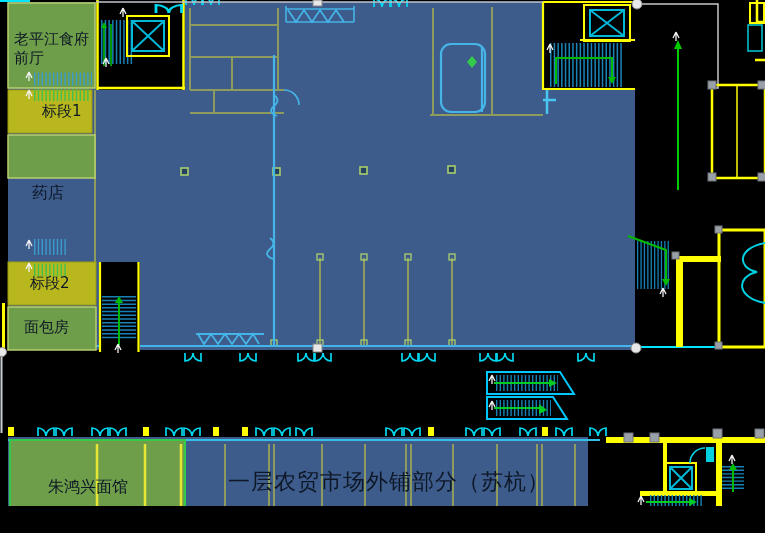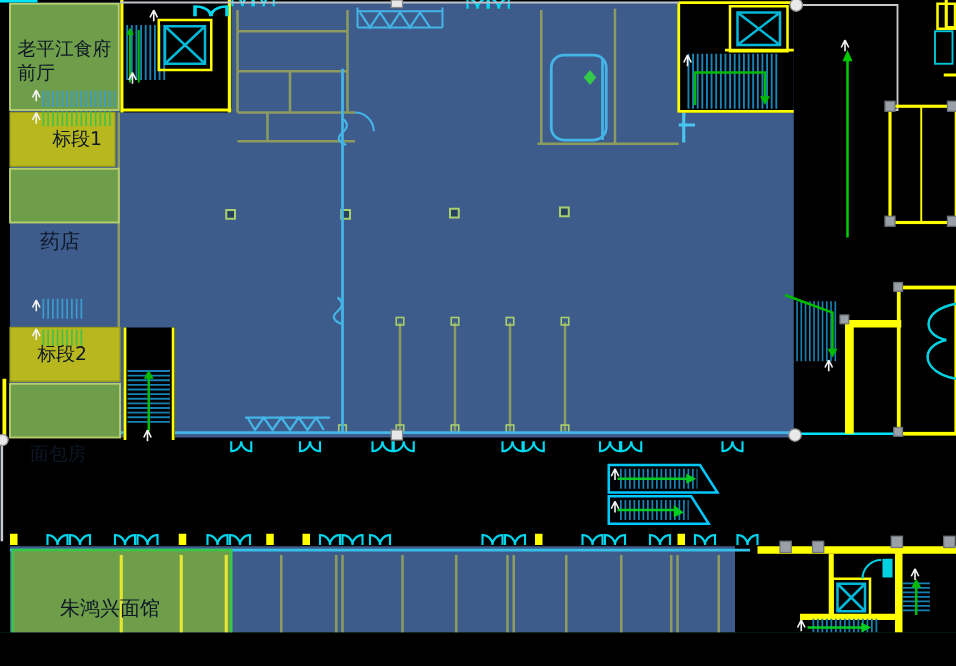--- a/index.html
+++ b/index.html
@@ -1,16 +1,16 @@
 <!DOCTYPE html>
 <html><head>
 <meta charset="utf-8">
 <style>
   html,body{margin:0;padding:0;background:#000;}
-  .canvas{position:relative;width:765px;height:506px;overflow:hidden;background:#15803d;
+  .canvas{position:relative;width:765px;height:506px;overflow:hidden;background:#a16207;
           font-family:"DejaVu Sans",sans-serif;}
   .canvas svg{position:absolute;left:0;top:0;}
   .lbl{position:absolute;color:#0d1726;line-height:1.25;white-space:pre-line;
        font-family:"DejaVu Sans",sans-serif;}
   .lbl-big{font-size:22px;letter-spacing:1px;color:#0d1726;}
   .lbl-sm{font-size:15px;}
 </style>
 </head>
 <body>
 
@@ -270,15 +270,16 @@
     <circle cx="636" cy="348" r="5" fill="#e8e8e8" stroke="#909090"></circle>
     <circle cx="2" cy="352" r="4.5" fill="#e8e8e8" stroke="#909090"></circle>
   </g>
 </svg>
 
 <div class="lbl lbl-sm" style="left:14px;top:30px;font-size:15px;">老平江食府
 前厅</div>
 <div class="lbl lbl-sm" style="left:30px;top:102px;margin-left:12px;">标段1</div>
 <div class="lbl lbl-sm" style="left:32px;top:147px;font-size:16px;margin-top:36px;">药店</div>
 <div class="lbl lbl-sm" style="left:30px;top:274px;">标段2</div>
-<div class="lbl lbl-sm" style="left:24px;top:318px;margin-top:36px;">面包房</div>
+<div class="lbl lbl-sm" style="left:24px;top:318px;">面包房</div>
+<div class="lbl lbl-big" style="left:228px;top:468px;">一层农贸市场外铺部分（苏杭）</div>
 <div class="lbl lbl-sm" style="left:48px;top:477px;font-size:16px;">朱鸿兴面馆</div>
 </div>
 
 </body></html>

